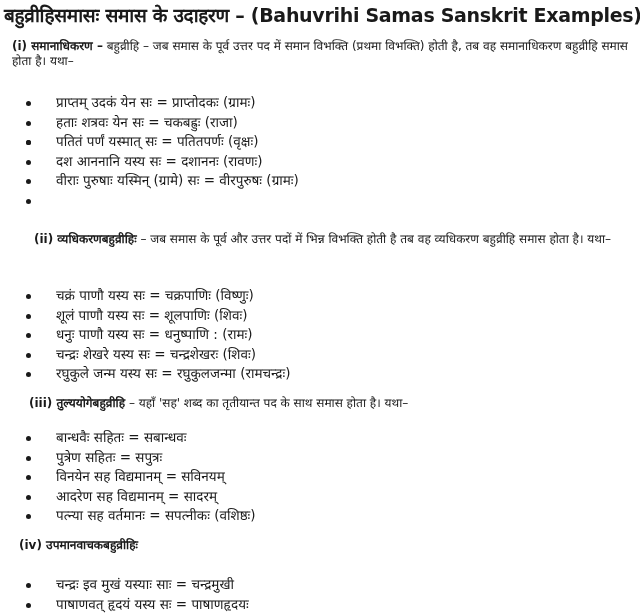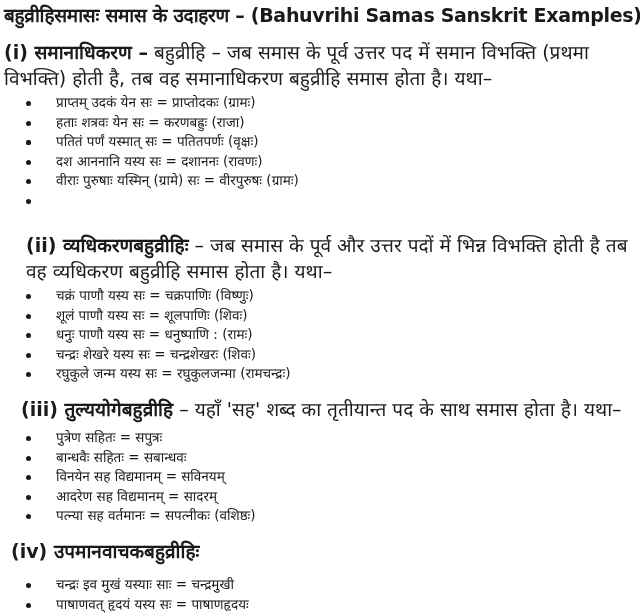--- a/index.html
+++ b/index.html
@@ -7,22 +7,22 @@
     width: 640px; height: 616px; overflow: hidden; position: relative;
     font-family: "DejaVu Sans", "Liberation Sans", sans-serif;
     color: #1a1a1a;
   }
   .title {
     position: absolute; left: 4px; top: 2px;
     font-size: 19px; font-weight: bold; line-height: 26px; white-space: nowrap;
     letter-spacing: -0.3px;
   }
   .section-head {
-    position: absolute; left: 4px; width: 628px;
-    font-size: 19px; line-height: 26px;
+    position: absolute; left: 12px; width: 628px;
+    font-size: 12px; line-height: 15px;
   }
   .section-head b { font-weight: bold; }
   .bullets {
     position: absolute; left: 0; margin: 0; padding: 0; list-style: none;
   }
   .bullets li {
     position: relative; padding-left: 56px;
     font-size: 13.5px; line-height: 19.5px; white-space: nowrap;
   }
   .bullets li .dot {
@@ -33,21 +33,21 @@
 </head>
 <body>
 
 <div class="title">बहुव्रीहिसमासः समास के उदाहरण – (Bahuvrihi Samas Sanskrit Examples)</div>
 
 <div class="section-head" style="top:39px;">
   <b>(i) समानाधिकरण –</b><span> बहुव्रीहि – जब समास के पूर्व उत्तर पद में समान विभक्ति (प्रथमा विभक्ति) होती है, तब वह समानाधिकरण बहुव्रीहि समास होता है। यथा–</span>
 </div>
 <ul class="bullets" style="top:93px;">
   <li><span class="dot"></span><span>प्राप्तम् उदकं येन सः = प्राप्तोदकः (ग्रामः)</span></li>
-  <li><span class="dot"></span><span>हताः शत्रवः येन सः = करणबह्रुः (राजा)</span></li>
+  <li><span class="dot"></span><span>हताः शत्रवः येन सः = चकबह्रुः (राजा)</span></li>
   <li><span class="dot"></span></li>
   <li><span class="dot"></span><span>पतितं पर्णं यस्मात् सः = पतितपर्णः (वृक्षः)</span></li>
   <li><span class="dot"></span><span>दश आननानि यस्य सः = दशाननः (रावणः)</span></li>
   <li><span class="dot"></span><span>वीराः पुरुषाः यस्मिन् (ग्रामे) सः = वीरपुरुषः (ग्रामः)</span></li>
   <li><span class="dot"></span></li>
 </ul>
 
 <div class="section-head" style="top:232px;margin-left:22px;">
   <b>(ii) व्यधिकरणबहुव्रीहिः</b><span> – जब समास के पूर्व और उत्तर पदों में भिन्न विभक्ति होती है तब वह व्यधिकरण बहुव्रीहि समास होता है। यथा–</span>
 </div>
@@ -56,22 +56,22 @@
   <li><span class="dot"></span><span>शूलं पाणौ यस्य सः = शूलपाणिः (शिवः)</span></li>
   <li><span class="dot"></span><span>धनुः पाणौ यस्य सः = धनुष्पाणि : (रामः)</span></li>
   <li><span class="dot"></span><span>चन्द्रः शेखरे यस्य सः = चन्द्रशेखरः (शिवः)</span></li>
   <li><span class="dot"></span><span>रघुकुले जन्म यस्य सः = रघुकुलजन्मा (रामचन्द्रः)</span></li>
 </ul>
 
 <div class="section-head" style="top:396px;margin-left:17px;">
   <b>(iii) तुल्ययोगेबहुव्रीहि</b><span> – यहाँ 'सह' शब्द का तृतीयान्त पद के साथ समास होता है। यथा–</span>
 </div>
 <ul class="bullets" style="top:428px;">
+  <li><span class="dot"></span><span>बान्धवैः सहितः = सबान्धवः</span></li>
   <li><span class="dot"></span><span>पुत्रेण सहितः = सपुत्रः</span></li>
-  <li><span class="dot"></span><span>बान्धवैः सहितः = सबान्धवः</span></li>
   <li><span class="dot"></span><span>विनयेन सह विद्यमानम् = सविनयम्</span></li>
   <li><span class="dot"></span><span>आदरेण सह विद्यमानम् = सादरम्</span></li>
   <li><span class="dot"></span><span>पत्न्या सह वर्तमानः = सपत्नीकः (वशिष्ठः)</span></li>
 </ul>
 
 <div class="section-head" style="top:538px;margin-left:7px;">
   <b>(iv) उपमानवाचकबहुव्रीहिः</b><span></span>
 </div>
 <ul class="bullets" style="top:575px;">
   <li><span class="dot"></span><span>चन्द्रः इव मुखं यस्याः साः = चन्द्रमुखी</span></li>

